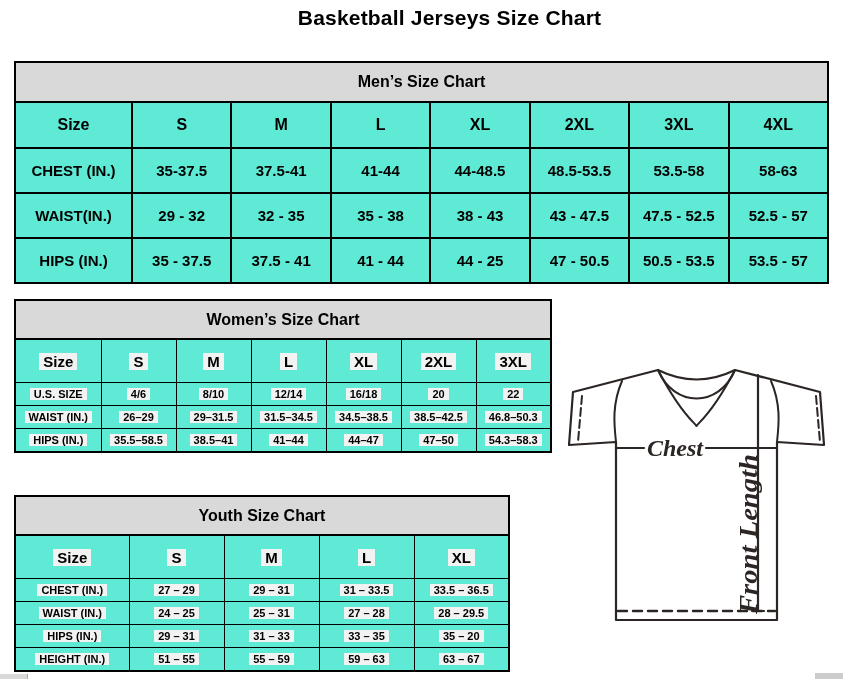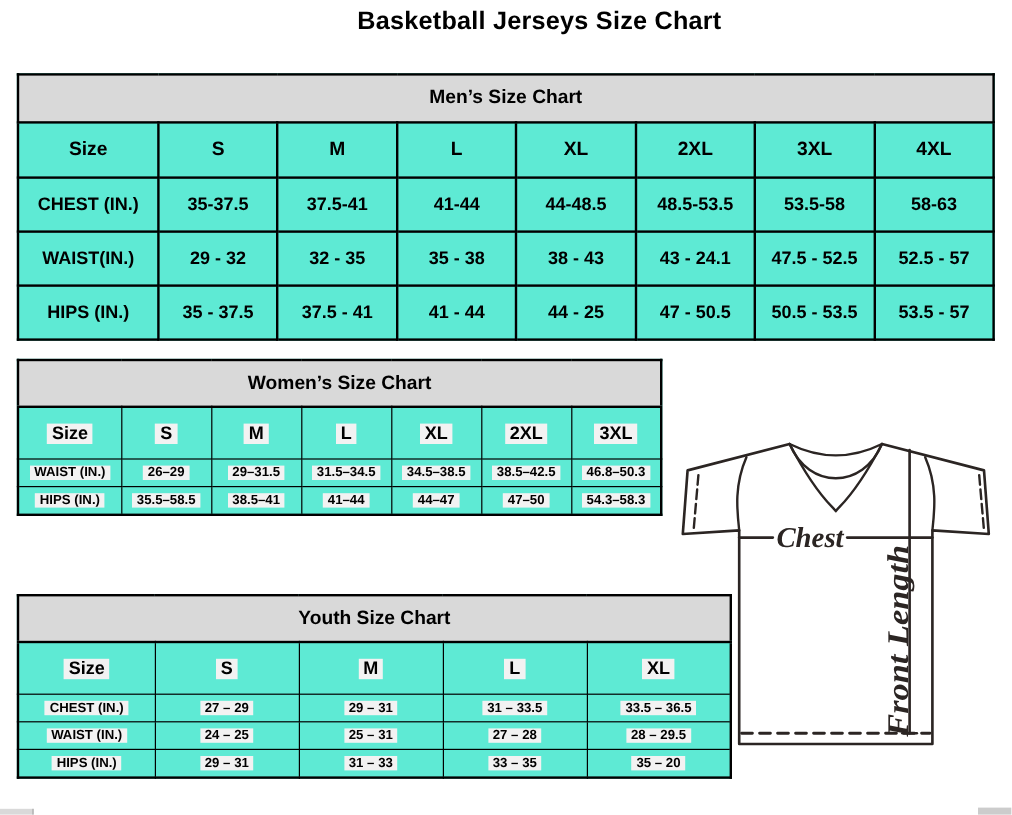--- a/index.html
+++ b/index.html
@@ -27,21 +27,21 @@
   .t-men tr.data-row th,.t-men tr.data-row td{height:43px;font-size:15px;}
   
   .small{border:2px solid #000;}
   .small th,.small td{border:1px solid #000;}
   .small tr.title-row th{height:37px;font-size:16px;border-bottom:2px solid #000;margin-top:32px;}
   .small tr.size-row th{height:42px;font-size:15px;}
   .small tr.data-row th,.small tr.data-row td{height:22px;font-size:11px;}
   .small .hl{background:#f2f2f2;padding:0 4px;}
   .t-women{width:538px;}
   .t-women col.lbl-col{width:86px;}
-  .t-youth{width:596px;}
+  .t-youth{width:496px;}
   .t-youth col.lbl-col{width:114px;}
   
   .jersey{position:absolute;left:556px;top:362px;width:286px;height:266px;}
   .jersey text{
     font-family:"Liberation Serif","DejaVu Serif",serif;
     font-style:italic;font-weight:bold;fill:#2b2523;
   }
   
   .sb{position:absolute;}
   .sb-left{left:0;top:674px;width:27px;height:5px;background:#d9d9d9;border-right:1px solid #aaa;}
@@ -87,21 +87,21 @@
           <td><span class="hl">48.5-53.5</span></td>
           <td><span class="hl">53.5-58</span></td>
           <td><span class="hl">58-63</span></td>
         </tr>
         <tr class="data-row">
           <th><span class="hl">WAIST(IN.)</span></th>
           <td><span class="hl">29 - 32</span></td>
           <td><span class="hl">32 - 35</span></td>
           <td><span class="hl">35 - 38</span></td>
           <td><span class="hl">38 - 43</span></td>
-          <td><span class="hl">43 - 24.1</span></td>
+          <td><span class="hl">43 - 47.5</span></td>
           <td><span class="hl">47.5 - 52.5</span></td>
           <td><span class="hl">52.5 - 57</span></td>
         </tr>
         <tr class="data-row">
           <th><span class="hl">HIPS (IN.)</span></th>
           <td><span class="hl">35 - 37.5</span></td>
           <td><span class="hl">37.5 - 41</span></td>
           <td><span class="hl">41 - 44</span></td>
           <td><span class="hl">44 - 25</span></td>
           <td><span class="hl">47 - 50.5</span></td>
@@ -130,20 +130,29 @@
         <tr class="size-row">
           <th><span class="hl">Size</span></th>
           <th><span class="hl">S</span></th>
           <th><span class="hl">M</span></th>
           <th><span class="hl">L</span></th>
           <th><span class="hl">XL</span></th>
           <th><span class="hl">2XL</span></th>
           <th><span class="hl">3XL</span></th>
         </tr>
         <tr class="data-row">
+          <th><span class="hl">U.S. SIZE</span></th>
+          <td><span class="hl">4/6</span></td>
+          <td><span class="hl">8/10</span></td>
+          <td><span class="hl">12/14</span></td>
+          <td><span class="hl">16/18</span></td>
+          <td><span class="hl">20</span></td>
+          <td><span class="hl">22</span></td>
+        </tr>
+        <tr class="data-row">
           <th><span class="hl">WAIST (IN.)</span></th>
           <td><span class="hl">26–29</span></td>
           <td><span class="hl">29–31.5</span></td>
           <td><span class="hl">31.5–34.5</span></td>
           <td><span class="hl">34.5–38.5</span></td>
           <td><span class="hl">38.5–42.5</span></td>
           <td><span class="hl">46.8–50.3</span></td>
         </tr>
         <tr class="data-row">
           <th><span class="hl">HIPS (IN.)</span></th>
@@ -192,20 +201,27 @@
           <td><span class="hl">27 – 28</span></td>
           <td><span class="hl">28 – 29.5</span></td>
         </tr>
         <tr class="data-row">
           <th><span class="hl">HIPS (IN.)</span></th>
           <td><span class="hl">29 – 31</span></td>
           <td><span class="hl">31 – 33</span></td>
           <td><span class="hl">33 – 35</span></td>
           <td><span class="hl">35 – 20</span></td>
         </tr>
+        <tr class="data-row">
+          <th><span class="hl">HEIGHT (IN.)</span></th>
+          <td><span class="hl">51 – 55</span></td>
+          <td><span class="hl">55 – 59</span></td>
+          <td><span class="hl">59 – 63</span></td>
+          <td><span class="hl">63 – 67</span></td>
+        </tr>
       </tbody>
     </table>
 </div>
 
 <svg class="jersey" viewBox="0 0 286 266">
   <g fill="none" stroke="#2b2523" stroke-width="2.2" stroke-linejoin="round" stroke-linecap="round">
 
     <path d="M102,8 L17,30 L13,83 L60,80 L60,258 L221,258 L221,80 L268,83 L264,30 L179,8"></path>
 
     <path stroke-width="2" d="M102,8 Q140.5,27 179,8"></path>

